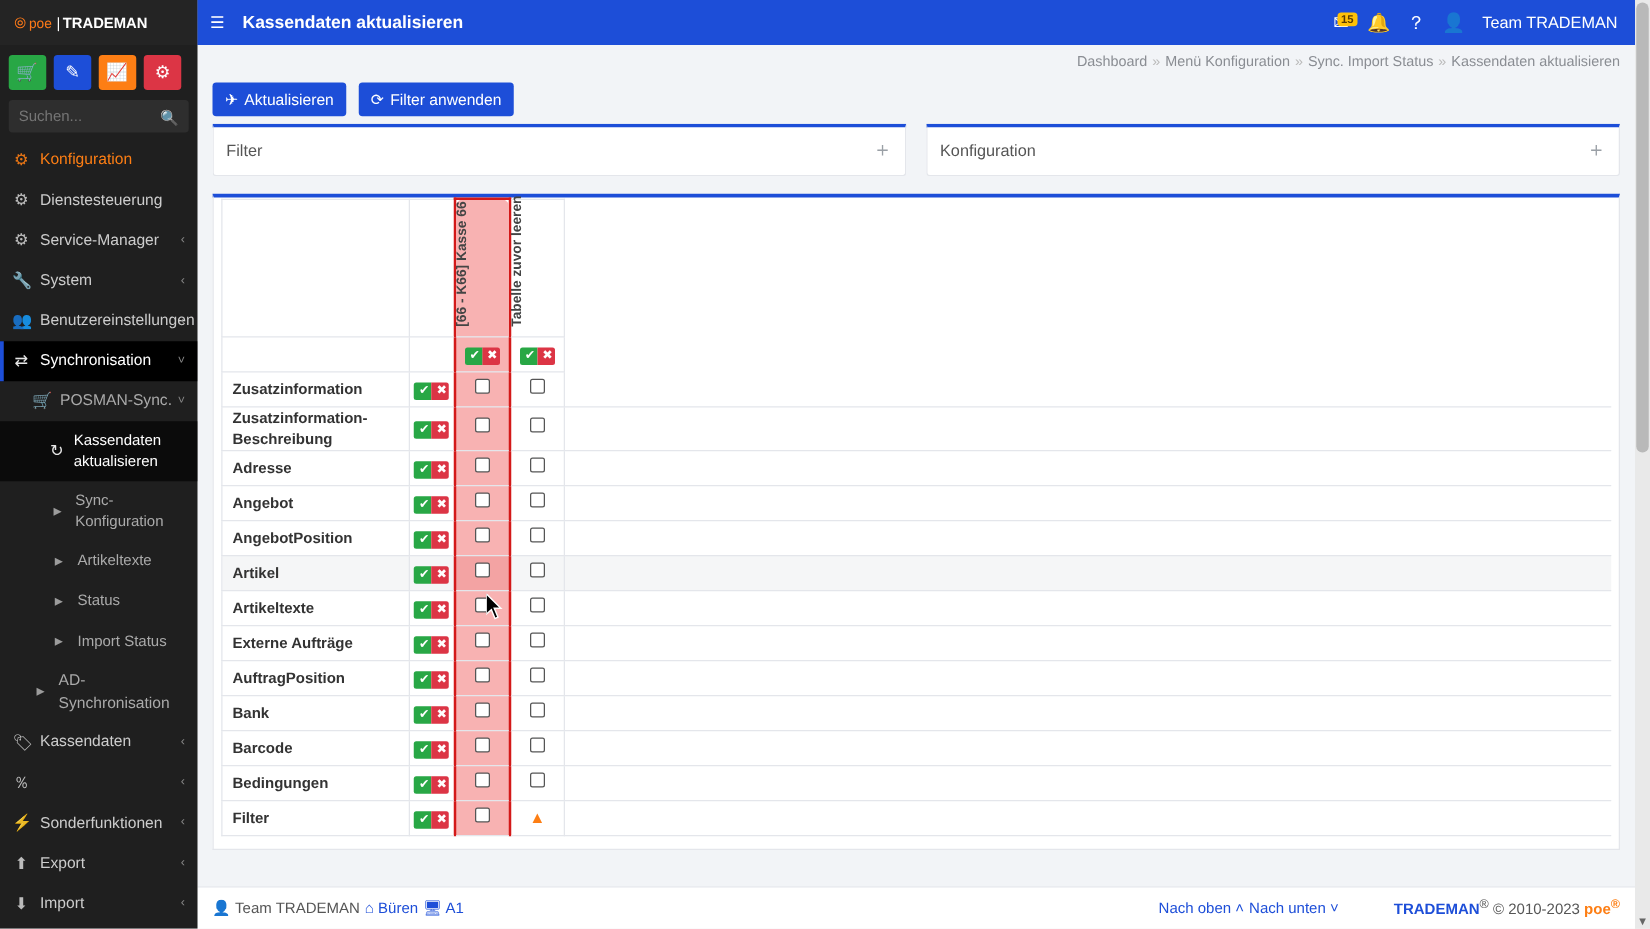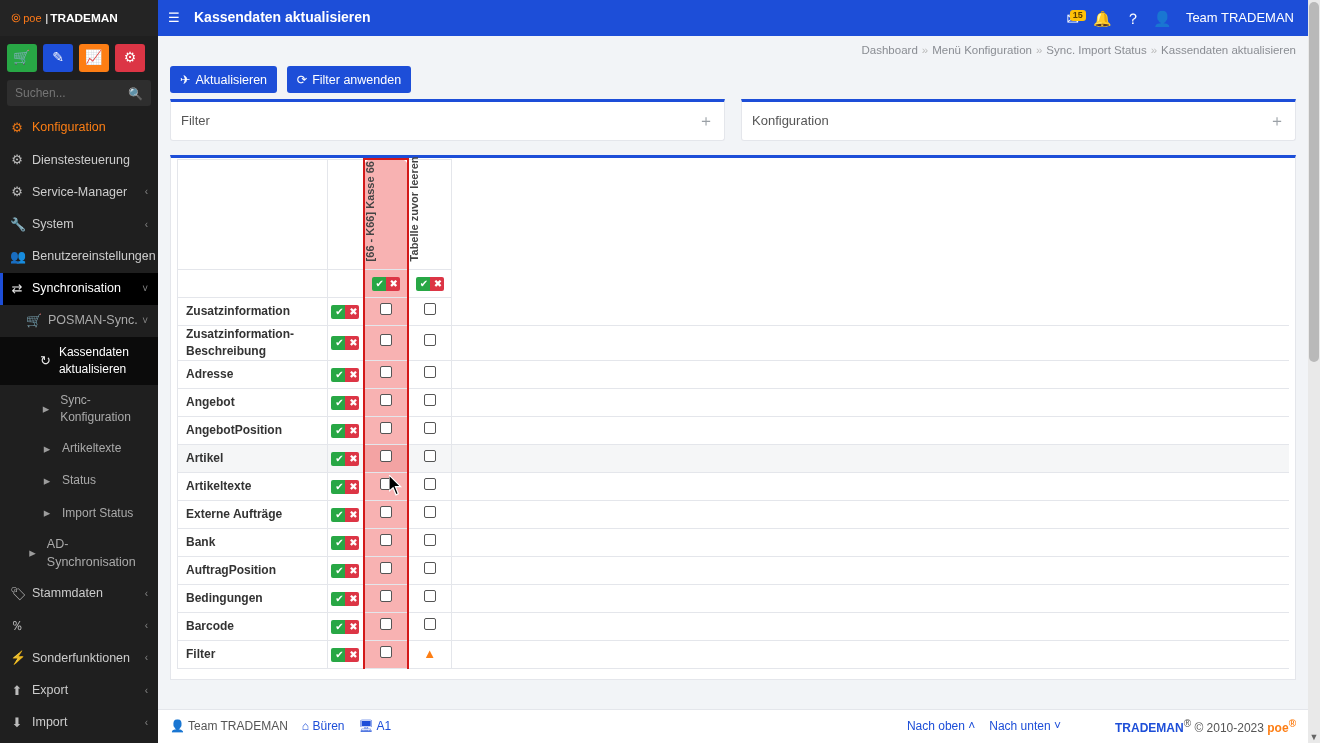--- a/index.html
+++ b/index.html
@@ -86,21 +86,21 @@
   
   th.hl , td.hl{background:var(--hl);}
   .hlbox-top{border-top:2px solid var(--hl-dark);border-left:2px solid var(--hl-dark);border-right:2px solid var(--hl-dark);border-top-left-radius:8px;border-top-right-radius:8px;}
   .hlbox-mid{border-left:2px solid var(--hl-dark);border-right:2px solid var(--hl-dark);}
   tr.rowhover td{background:#f5f6f7;}
   tr.rowhover td.hl{background:#f3a3a3;}
 
   .cursor{position:absolute;width:14px;height:20px;pointer-events:none;z-index:5;}
 
   
-  .footer{position:absolute;left:158px;right:12px;bottom:0;height:34px;background:#fff;border-top:1px solid var(--border);display:flex;align-items:center;padding:0 12px;font-size:12px;color:#555;gap:14px;}
+  .footer{position:absolute;left:158px;right:12px;bottom:0;height:34px;background:#fff;border-top:1px solid var(--border);display:flex;align-items:center;padding:0 12px;font-size:12px;color:#555;gap:4px;}
   .footer .link{color:var(--blue);cursor:pointer;}
   .footer .spacer{flex:1;}
   .footer .copy b{color:var(--blue);}
   .footer .copy .poe{color:var(--orange);font-weight:600;}
 
   
   .vscroll{position:absolute;right:0;top:0;bottom:0;width:12px;background:#e9e9e9;z-index:3;}
   .vscroll .thumb{position:absolute;left:1px;right:1px;top:2px;height:360px;background:#b9b9b9;border-radius:6px;}
   .vscroll .arrow{position:absolute;left:0;right:0;height:12px;text-align:center;font-size:9px;color:#666;background:#e9e9e9;}
 </style>
@@ -179,21 +179,21 @@
       <div class="item lvl3">
         <span class="ico">▸</span>
         <span>Import Status</span>
       </div>
       <div class="item lvl2">
         <span class="ico">▸</span>
         <span>AD-Synchronisation</span>
       </div>
       <div class="item">
         <span class="ico">🏷</span>
-        <span>Stammdaten</span>
+        <span>Kassendaten</span>
         <span class="chev">‹</span>
       </div>
       <div class="item">
         <span class="ico">％</span>
         <span class="chev">‹</span>
       </div>
       <div class="item">
         <span class="ico">⚡</span>
         <span>Sonderfunktionen</span>
         <span class="chev">‹</span>
@@ -353,51 +353,51 @@
               <td class="rowname">Externe Aufträge</td>
               <td><span class="pair">
                   <span class="minibtn g">✔</span>
                   <span class="minibtn r">✖</span>
                 </span></td>
               <td class="hl hlbox-mid"><span class="cbox"></span></td>
               <td><span class="cbox"></span></td>
               <td style="border:none;border-bottom:1px solid var(--border)"></td>
             </tr>
             <tr class="">
+              <td class="rowname">AuftragPosition</td>
+              <td><span class="pair">
+                  <span class="minibtn g">✔</span>
+                  <span class="minibtn r">✖</span>
+                </span></td>
+              <td class="hl hlbox-mid"><span class="cbox"></span></td>
+              <td><span class="cbox"></span></td>
+              <td style="border:none;border-bottom:1px solid var(--border)"></td>
+            </tr>
+            <tr class="">
               <td class="rowname">Bank</td>
               <td><span class="pair">
                   <span class="minibtn g">✔</span>
                   <span class="minibtn r">✖</span>
                 </span></td>
               <td class="hl hlbox-mid"><span class="cbox"></span></td>
               <td><span class="cbox"></span></td>
               <td style="border:none;border-bottom:1px solid var(--border)"></td>
             </tr>
             <tr class="">
-              <td class="rowname">AuftragPosition</td>
+              <td class="rowname">Barcode</td>
               <td><span class="pair">
                   <span class="minibtn g">✔</span>
                   <span class="minibtn r">✖</span>
                 </span></td>
               <td class="hl hlbox-mid"><span class="cbox"></span></td>
               <td><span class="cbox"></span></td>
               <td style="border:none;border-bottom:1px solid var(--border)"></td>
             </tr>
             <tr class="">
               <td class="rowname">Bedingungen</td>
-              <td><span class="pair">
-                  <span class="minibtn g">✔</span>
-                  <span class="minibtn r">✖</span>
-                </span></td>
-              <td class="hl hlbox-mid"><span class="cbox"></span></td>
-              <td><span class="cbox"></span></td>
-              <td style="border:none;border-bottom:1px solid var(--border)"></td>
-            </tr>
-            <tr class="">
-              <td class="rowname">Barcode</td>
               <td><span class="pair">
                   <span class="minibtn g">✔</span>
                   <span class="minibtn r">✖</span>
                 </span></td>
               <td class="hl hlbox-mid"><span class="cbox"></span></td>
               <td><span class="cbox"></span></td>
               <td style="border:none;border-bottom:1px solid var(--border)"></td>
             </tr>
             <tr class="">
               <td class="rowname">Filter</td>

